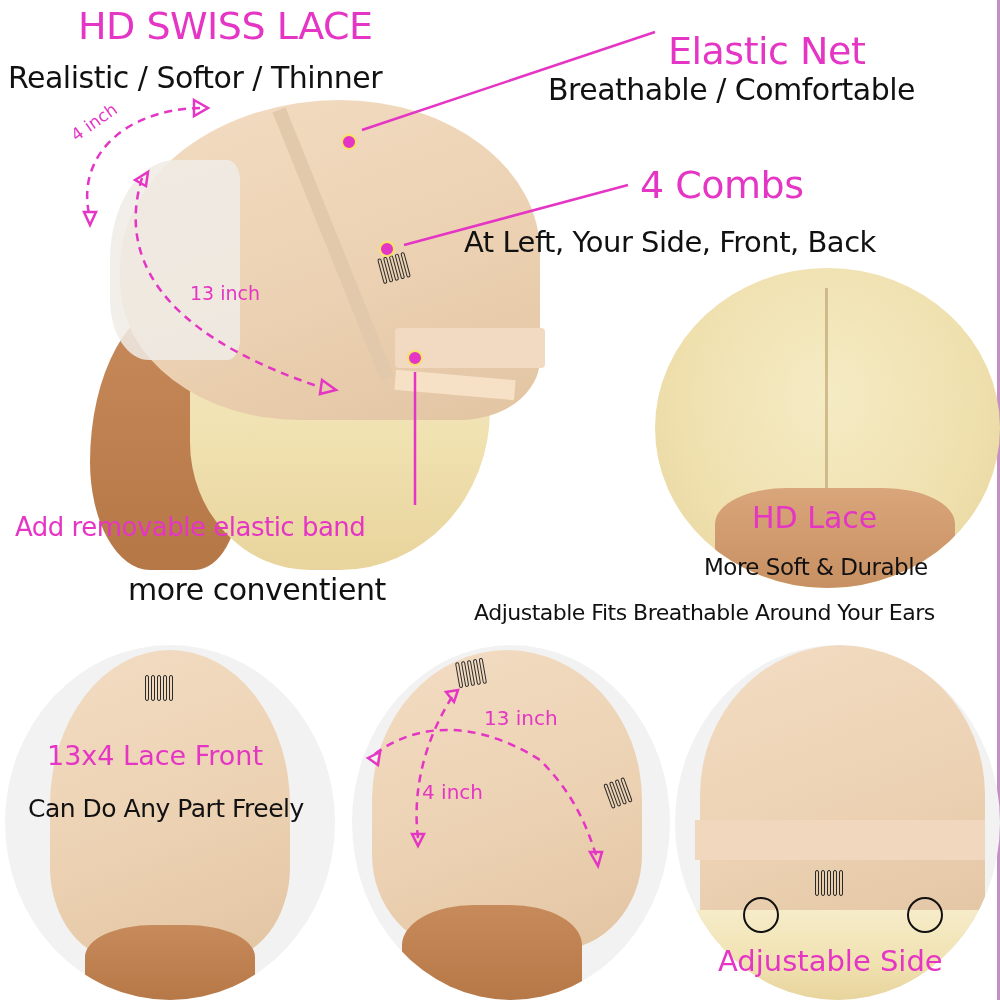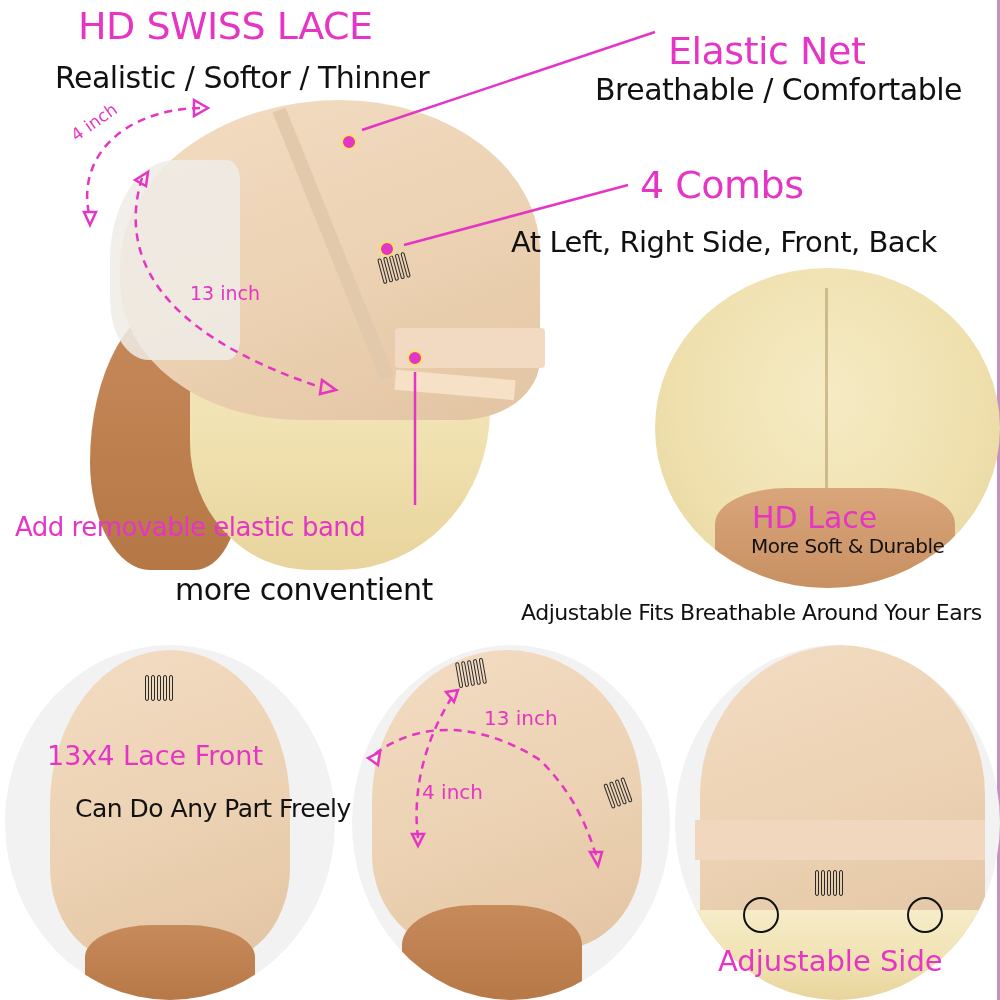--- a/index.html
+++ b/index.html
@@ -3,21 +3,21 @@
 <meta charset="utf-8">
 <style>
   html, body { margin: 0; padding: 0; }
   body {
     width: 1000px; height: 1000px; position: relative; overflow: hidden;
     background: #ffffff;
     font-family: "DejaVu Sans", "Liberation Sans", sans-serif;
   }
   .abs { position: absolute; }
   .pink { color: #e535c4; }
-  .black { color: #111111; margin-left: 47px; }
+  .black { color: #111111; }
   .txt { white-space: nowrap; font-weight: normal; letter-spacing: -0.5px; }
   .right-border { position: absolute; right: 0; top: 0; width: 3px; height: 1000px; background: #c58fc4; }
 
   
   .panel-main { left: 50px; top: 100px; width: 490px; height: 460px; }
   .bg-oval { position: absolute; border-radius: 50%; background: #f4f4f4; }
 
   .cap { position: absolute; background: linear-gradient(160deg,#f3dcc3 0%,#ecd2b3 55%,#e2c4a2 100%); border-radius: 50% 50% 40% 40%; }
   .hair { position: absolute; background: linear-gradient(180deg,#f6ecc9 0%,#f0e1b0 60%,#e8d49c 100%); }
   .skin { position: absolute; background: linear-gradient(180deg,#c78a5a,#b67746); }
@@ -82,28 +82,28 @@
   <line x1="415" y1="372" x2="415" y2="505" stroke="#e535c4" stroke-width="2.5"></line>
 </svg>
 
 <div class="abs pink" style="left:68px; top:112px; font-size:17px; transform:rotate(-35deg); white-space:nowrap;">4 inch</div>
 <div class="abs pink" style="left:190px; top:282px; font-size:19px; white-space:nowrap;">13 inch</div>
 
 <div class="abs txt pink" style="left:668px; top:8px; font-size:38px;margin-top:21px;">Elastic Net</div>
 <div class="abs txt black" style="left:548px; top:72px; font-size:30px;">Breathable / Comfortable</div>
 
 <div class="abs txt pink" style="left:640px; top:163px; font-size:38px;">4 Combs</div>
-<div class="abs txt black" style="left:464px; top:225px; font-size:29px;">At Left, Right Side, Front, Back</div>
+<div class="abs txt black" style="left:464px; top:225px; font-size:29px;">At Left, Your Side, Front, Back</div>
 
 <div class="circle-panel" style="left:655px; top:268px; width:345px; height:320px; background:radial-gradient(ellipse at 50% 40%, #f5ebc4 0%, #efe0ae 60%, #e6d39b 100%);">
   <div style="position:absolute; left:170px; top:20px; width:3px; height:200px; background:#b89d6a; opacity:0.6;"></div>
   <div style="position:absolute; left:60px; top:220px; width:240px; height:120px; background:linear-gradient(180deg,#d9a57a,#c48c5e); border-radius:30% 30% 0 0;"></div>
 </div>
 <div class="abs pink" style="left:752px; top:500px; font-size:30px; white-space:nowrap;">HD Lace</div>
-<div class="abs txt black" style="left:704px; top:534px; font-size:20px;">More Soft &amp; Durable</div>
+<div class="abs txt black" style="left:704px; top:554px; font-size:23px;">More Soft &amp; Durable</div>
 
 <div class="abs txt pink" style="left:15px; top:512px; font-size:26px;">Add removable elastic band</div>
 <div class="abs txt black" style="left:128px; top:572px; font-size:30px;">more conventient</div>
 
 <div class="abs txt black" style="left:474px; top:600px; font-size:22px;">Adjustable Fits Breathable Around Your Ears</div>
 
 <div class="circle-panel" style="left:5px; top:645px; width:330px; height:355px; background:#f2f2f2;">
   <div class="cap" style="left:45px; top:5px; width:240px; height:310px; border-radius:50% 50% 30% 30%;"></div>
   <div class="skin" style="left:80px; top:280px; width:170px; height:80px; border-radius:40% 40% 0 0;"></div>
   <div class="comb" style="left:140px; top:30px;">

